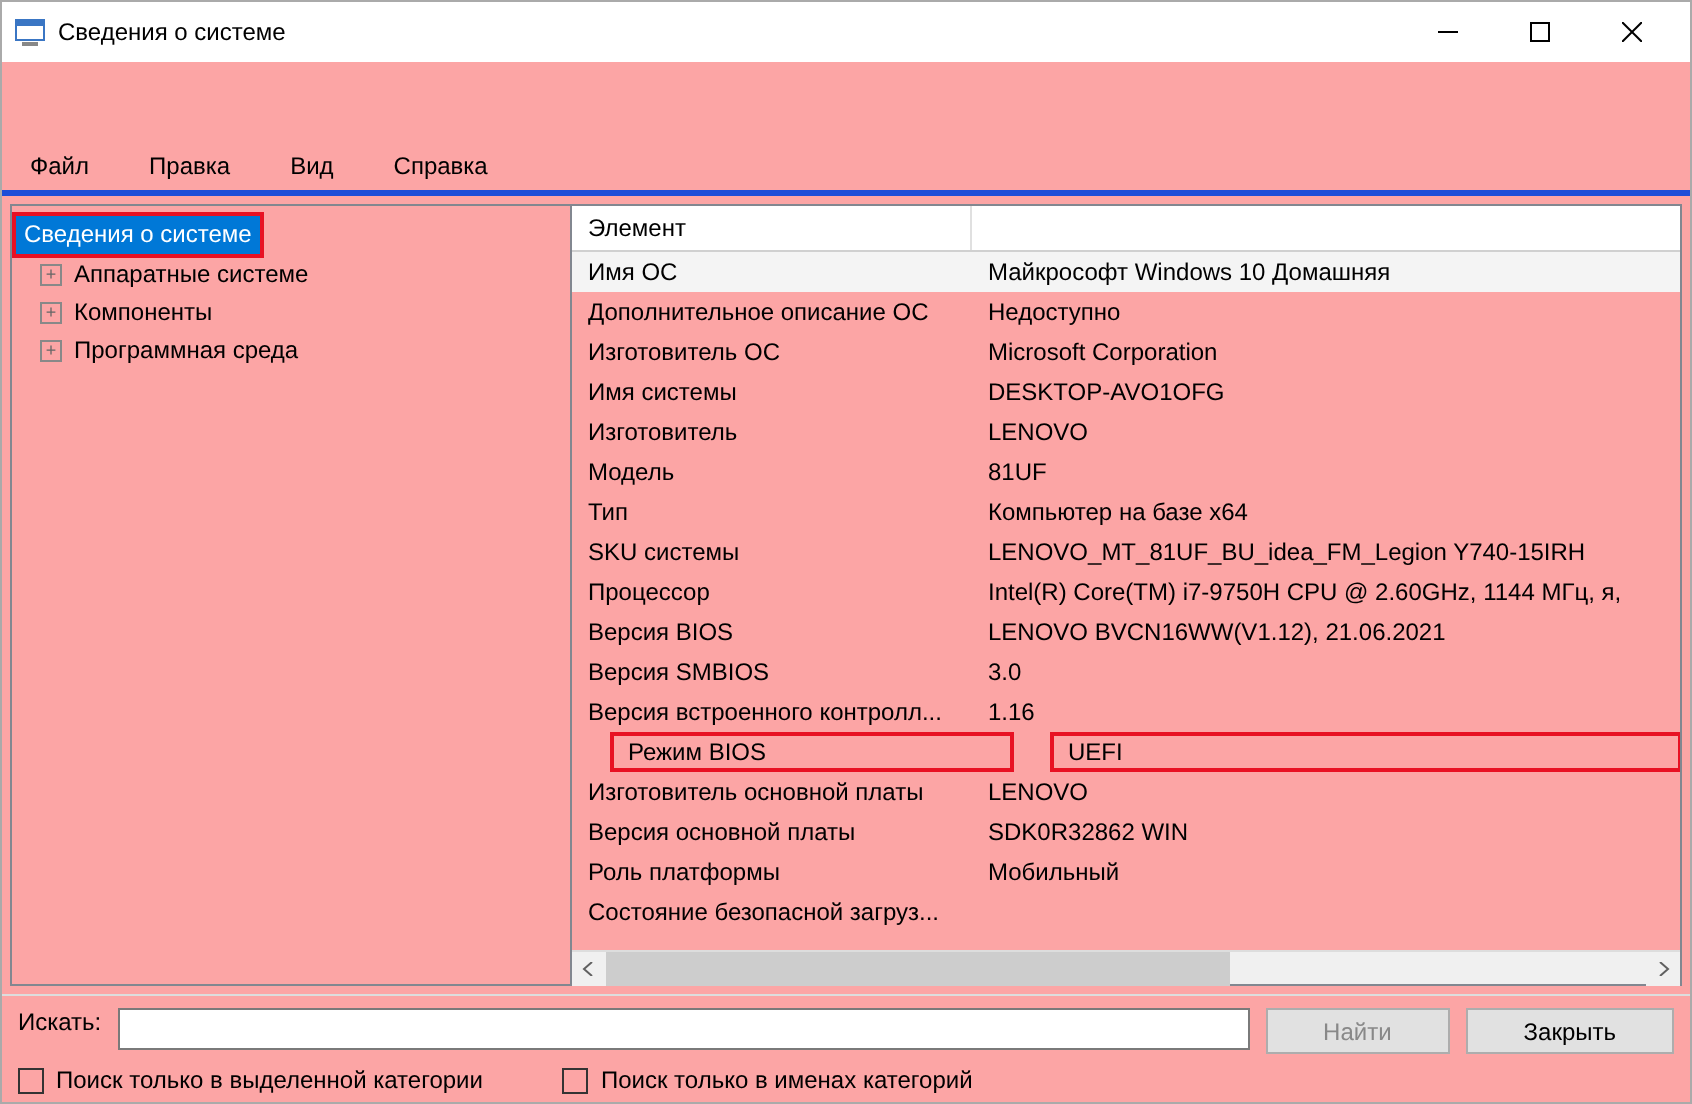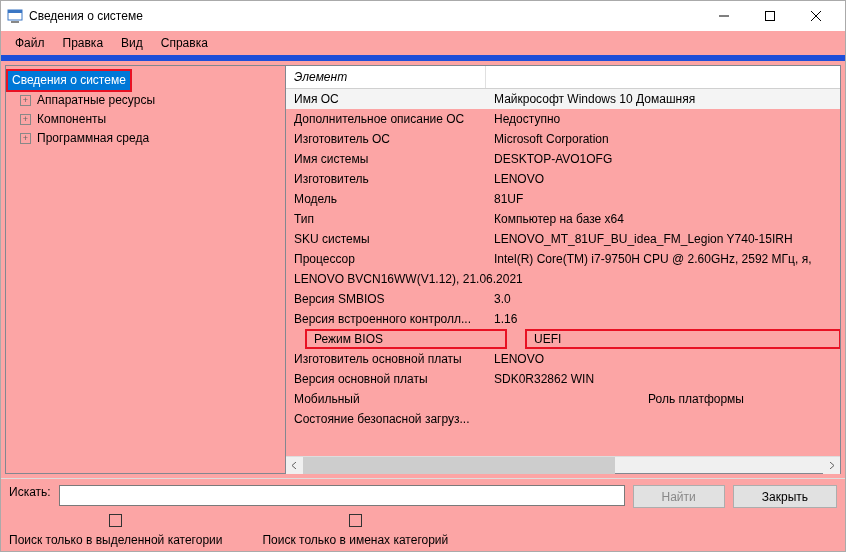--- a/index.html
+++ b/index.html
@@ -4,52 +4,52 @@
 <style>
 * { box-sizing: border-box; margin: 0; padding: 0; }
 body { font-family: "Segoe UI", Tahoma, sans-serif; font-size: 12px; background: #fff; overflow: hidden; width: 846px; height: 552px; }
 .window { width: 846px; height: 552px; display: flex; flex-direction: column; border: 1px solid #aaa; background: #fca5a5; }
 .titlebar { height: 30px; display: flex; align-items: center; padding: 0 6px; background: #fff; }
 .titlebar .icon { width: 16px; height: 16px; margin-right: 6px; display: inline-flex; }
 .titlebar .title { font-size: 12px; flex: 1; }
 .win-ctrls { display: flex; }
 .win-ctrls div { width: 46px; height: 30px; display: flex; align-items: center; justify-content: center; }
 .win-ctrls svg { width: 10px; height: 10px; }
-.menubar { display: flex; gap: 2px; padding: 2px 6px; font-size: 12px; border-bottom: 6px solid #1d4ed8; }
+.menubar { display: flex; gap: 14px; padding: 2px 6px; font-size: 12px; border-bottom: 3px solid #1d4ed8; margin-top: 40px; }
 .menubar div { padding: 3px 8px; }
 .content { flex: 1; display: flex; border: 1px solid #828790; margin: 4px; min-height: 0; }
 .tree { width: 280px; border-right: 1px solid #828790; padding: 4px 2px; overflow: auto; }
 .tree-row { display: flex; align-items: center; white-space: nowrap; padding: 1px 0; line-height: 17px; }
 .tree-row .spacer { display: inline-block; }
 .tree-row .expander { width: 11px; height: 11px; border: 1px solid #888; display: inline-flex; align-items: center; justify-content: center; font-size: 9px; line-height: 9px; margin-right: 4px; color: #666; }
 .tree-row .label { padding: 0 2px; }
 .tree-row.selected .label { background: #0078d7; color: #fff; outline: 2px solid #e81123; outline-offset: 0; padding: 1px 4px; }
 .list-wrap { flex: 1; display: flex; flex-direction: column; min-width: 0; }
 .list-header { display: flex; border-bottom: 1px solid #d0d0d0; background: #fff; }
-.list-header div { padding: 4px 8px; border-right: 1px solid #e0e0e0; font-size: 12px; font-style: italic; }
+.list-header div { padding: 4px 8px; border-right: 1px solid #e0e0e0; font-size: 12px; }
 .col-el { width: 200px; flex-shrink: 0; }
 .col-val { flex: 1; }
 .list-body { flex: 1; overflow: hidden; position: relative; }
 .list-rows { }
 .list-row { display: flex; padding: 1px 0; line-height: 18px; }
 .list-row.alt { background: #f4f4f4; }
 .list-row .cell { padding: 0 8px; white-space: nowrap; overflow: hidden; text-overflow: ellipsis; }
 .list-row.highlight .cell { outline: 2px solid #e81123; outline-offset: -1px; margin-left: 20px; }
 .hscroll { height: 17px; background: #f0f0f0; display: flex; align-items: center; border-top: 1px solid #ddd; }
 .hscroll .arrow { width: 17px; height: 17px; display: flex; align-items: center; justify-content: center; background: #f0f0f0; }
 .hscroll .track { flex: 1; height: 17px; position: relative; }
 .hscroll .thumb { position: absolute; left: 0; width: 60%; height: 100%; background: #cdcdcd; }
 .footer { padding: 6px 8px 4px; display: flex; flex-direction: column; gap: 6px; border-top: 1px solid #ddd; }
 .search-row { display: flex; align-items: flex-start; gap: 8px; }
 .search-row label { font-size: 12px; }
 .search-row input[type="text"] { flex: 1; border: 1px solid #7a7a7a; height: 21px; padding: 0 4px; font-size: 12px; }
 .btn { min-width: 88px; height: 23px; border: 1px solid #adadad; background: #e1e1e1; font-size: 12px; display: inline-flex; align-items: center; justify-content: center; padding: 0 28px; }
 .btn.disabled { color: #888; }
 .check-row { display: flex; gap: 40px; align-items: center; }
-.chk { display: flex; align-items: center; gap: 6px; flex-direction: column; }
+.chk { display: flex; align-items: center; gap: 6px; }
 .chk .box { width: 13px; height: 13px; border: 1px solid #333; }
 </style>
 </head>
 <body>
 
 <div class="window">
   <div class="titlebar">
     <span class="icon">
       <svg viewBox="0 0 16 16">
           <rect x="1" y="2" width="14" height="10" fill="#fff" stroke="#3a76c4"></rect>
@@ -87,21 +87,21 @@
 
   <div class="content">
     <div class="tree">
       <div class="tree-row selected">
         <span class="label">Сведения о системе</span>
       </div>
       <div id="tree-items">
           <div class="tree-row">
             <span class="spacer" style="width:12px"></span>
             <span class="expander">+</span>
-            <span class="label">Аппаратные ресурсы</span>
+            <span class="label">Аппаратные системе</span>
           </div>
           <div class="tree-row">
             <span class="spacer" style="width:12px"></span>
             <span class="expander">+</span>
             <span class="label">Компоненты</span>
           </div>
           <div class="tree-row">
             <span class="spacer" style="width:12px"></span>
             <span class="expander">+</span>
             <span class="label">Программная среда</span>
@@ -142,23 +142,24 @@
             <div class="list-row">
               <div class="cell col-el">Тип</div>
               <div class="cell col-val">Компьютер на базе x64</div>
             </div>
             <div class="list-row">
               <div class="cell col-el">SKU системы</div>
               <div class="cell col-val">LENOVO_MT_81UF_BU_idea_FM_Legion Y740-15IRH</div>
             </div>
             <div class="list-row">
               <div class="cell col-el">Процессор</div>
-              <div class="cell col-val">Intel(R) Core(TM) i7-9750H CPU @ 2.60GHz, 2592 МГц, я,</div>
-            </div>
-            <div class="list-row">
+              <div class="cell col-val">Intel(R) Core(TM) i7-9750H CPU @ 2.60GHz, 1144 МГц, я,</div>
+            </div>
+            <div class="list-row">
+              <div class="cell col-el">Версия BIOS</div>
               <div class="cell col-val">LENOVO BVCN16WW(V1.12), 21.06.2021</div>
             </div>
             <div class="list-row">
               <div class="cell col-el">Версия SMBIOS</div>
               <div class="cell col-val">3.0</div>
             </div>
             <div class="list-row">
               <div class="cell col-el">Версия встроенного контролл...</div>
               <div class="cell col-val">1.16</div>
             </div>
@@ -168,22 +169,22 @@
             </div>
             <div class="list-row">
               <div class="cell col-el">Изготовитель основной платы</div>
               <div class="cell col-val">LENOVO</div>
             </div>
             <div class="list-row">
               <div class="cell col-el">Версия основной платы</div>
               <div class="cell col-val">SDK0R32862 WIN</div>
             </div>
             <div class="list-row">
+              <div class="cell col-el">Роль платформы</div>
               <div class="cell col-val">Мобильный</div>
-              <div class="cell col-el">Роль платформы</div>
             </div>
             <div class="list-row">
               <div class="cell col-el">Состояние безопасной загруз...</div>
               <div class="cell col-val"></div>
             </div>
           </div>
       </div>
       <div class="hscroll">
         <div class="arrow">
             <svg width="7" height="7" viewBox="0 0 7 7">

